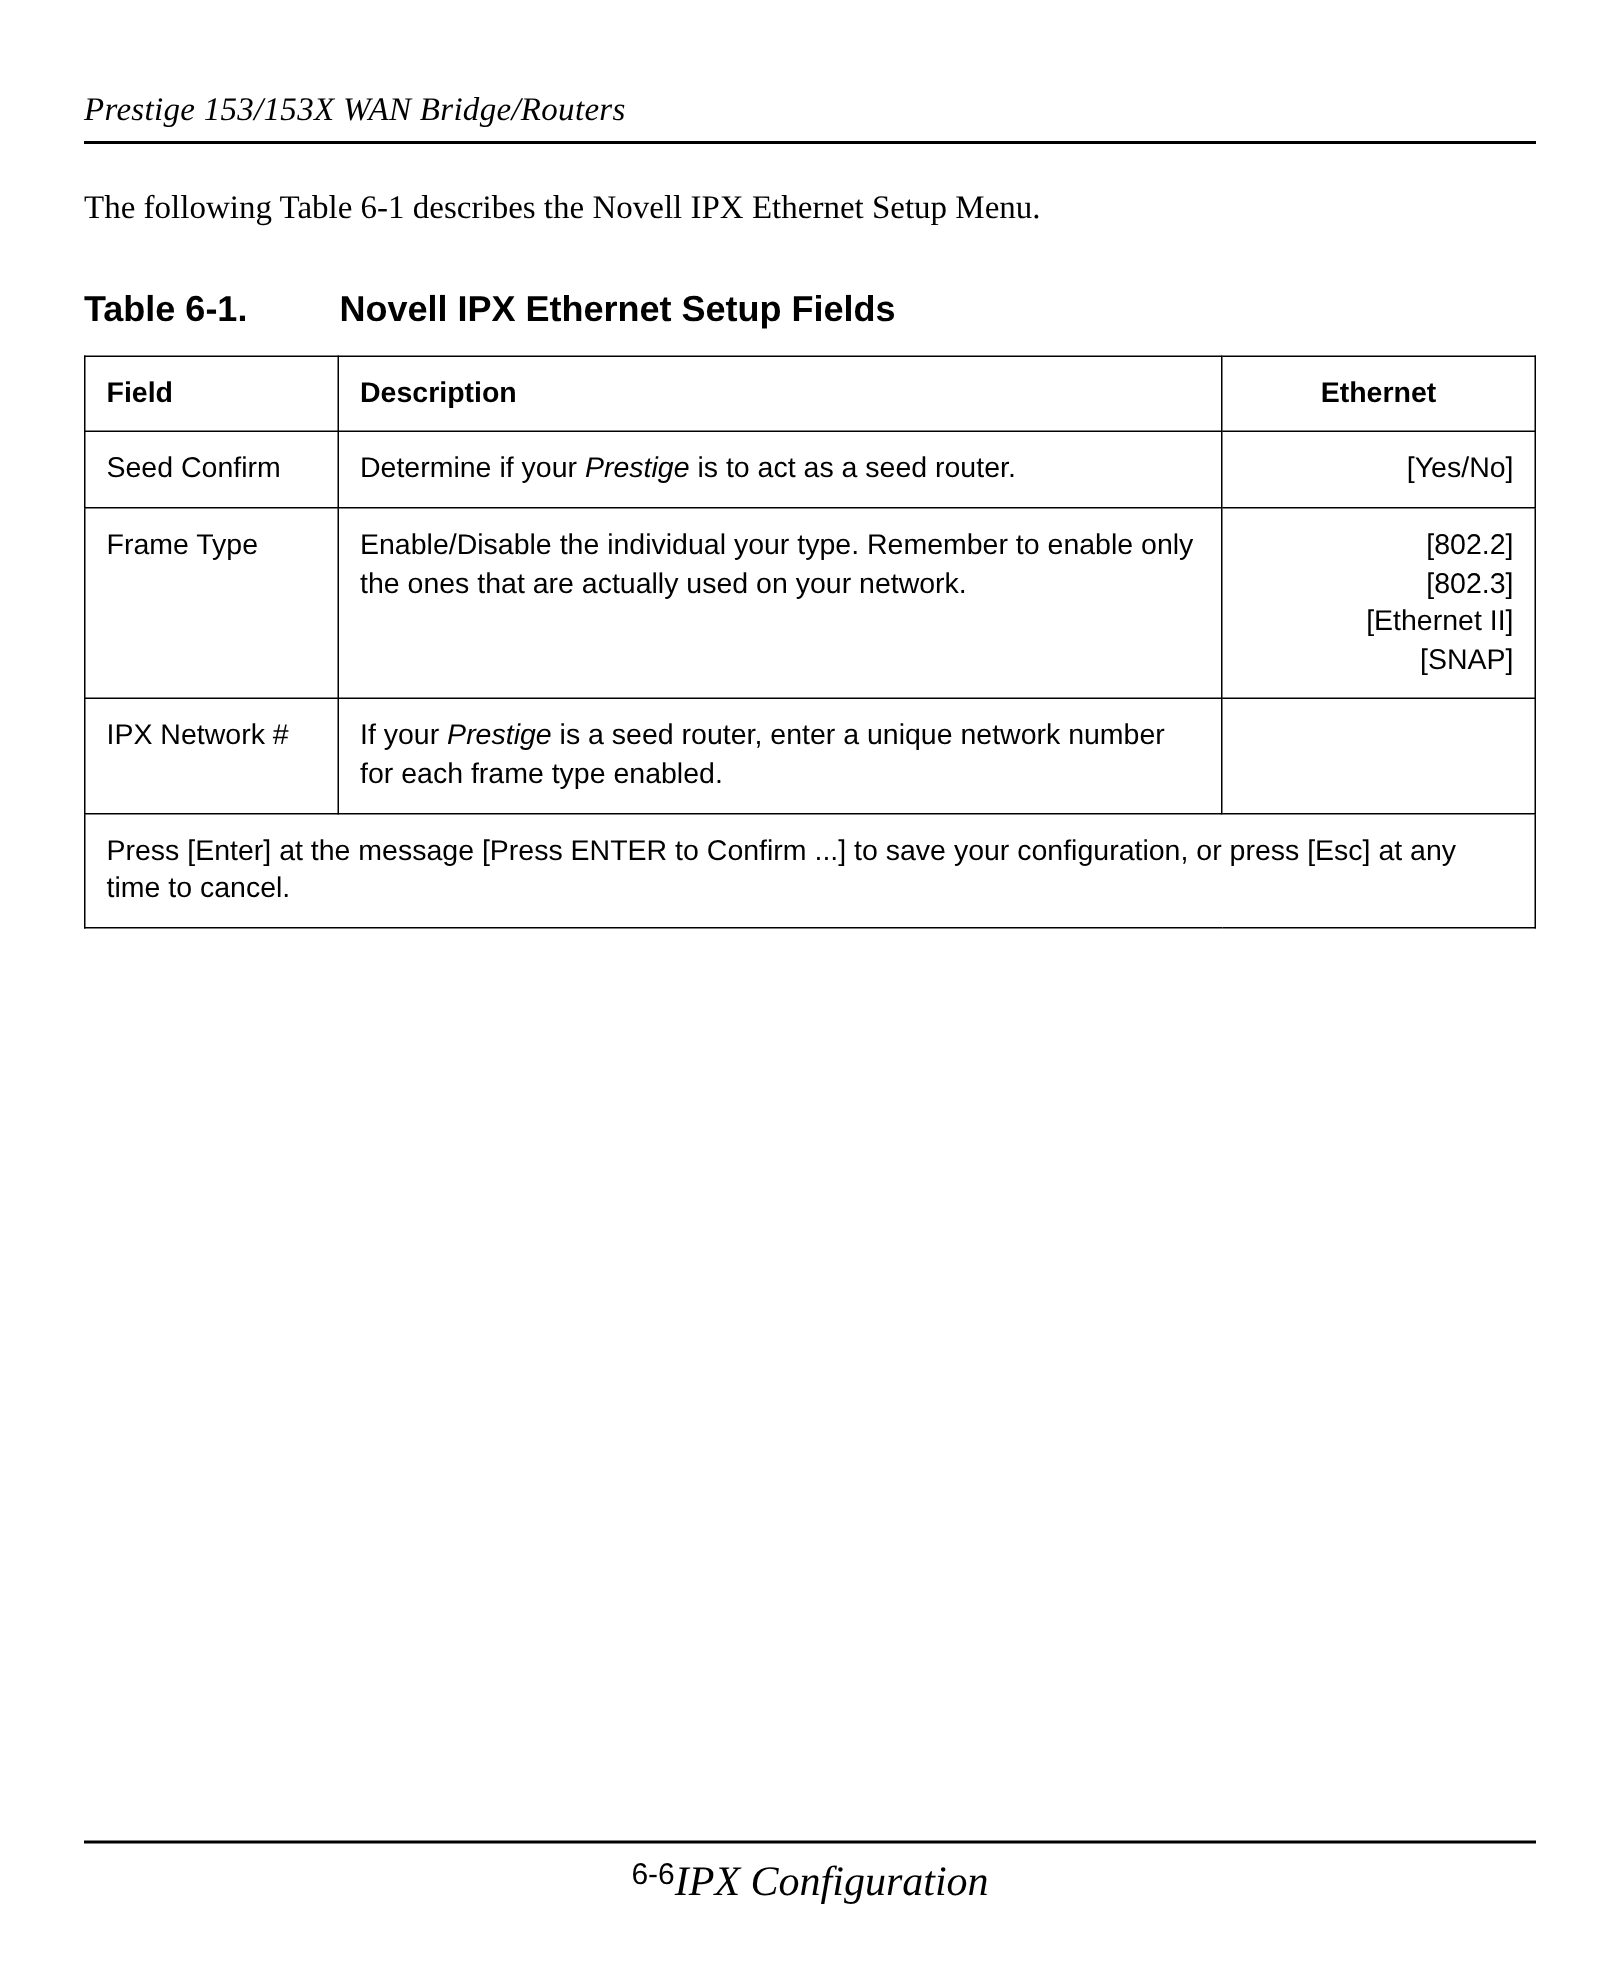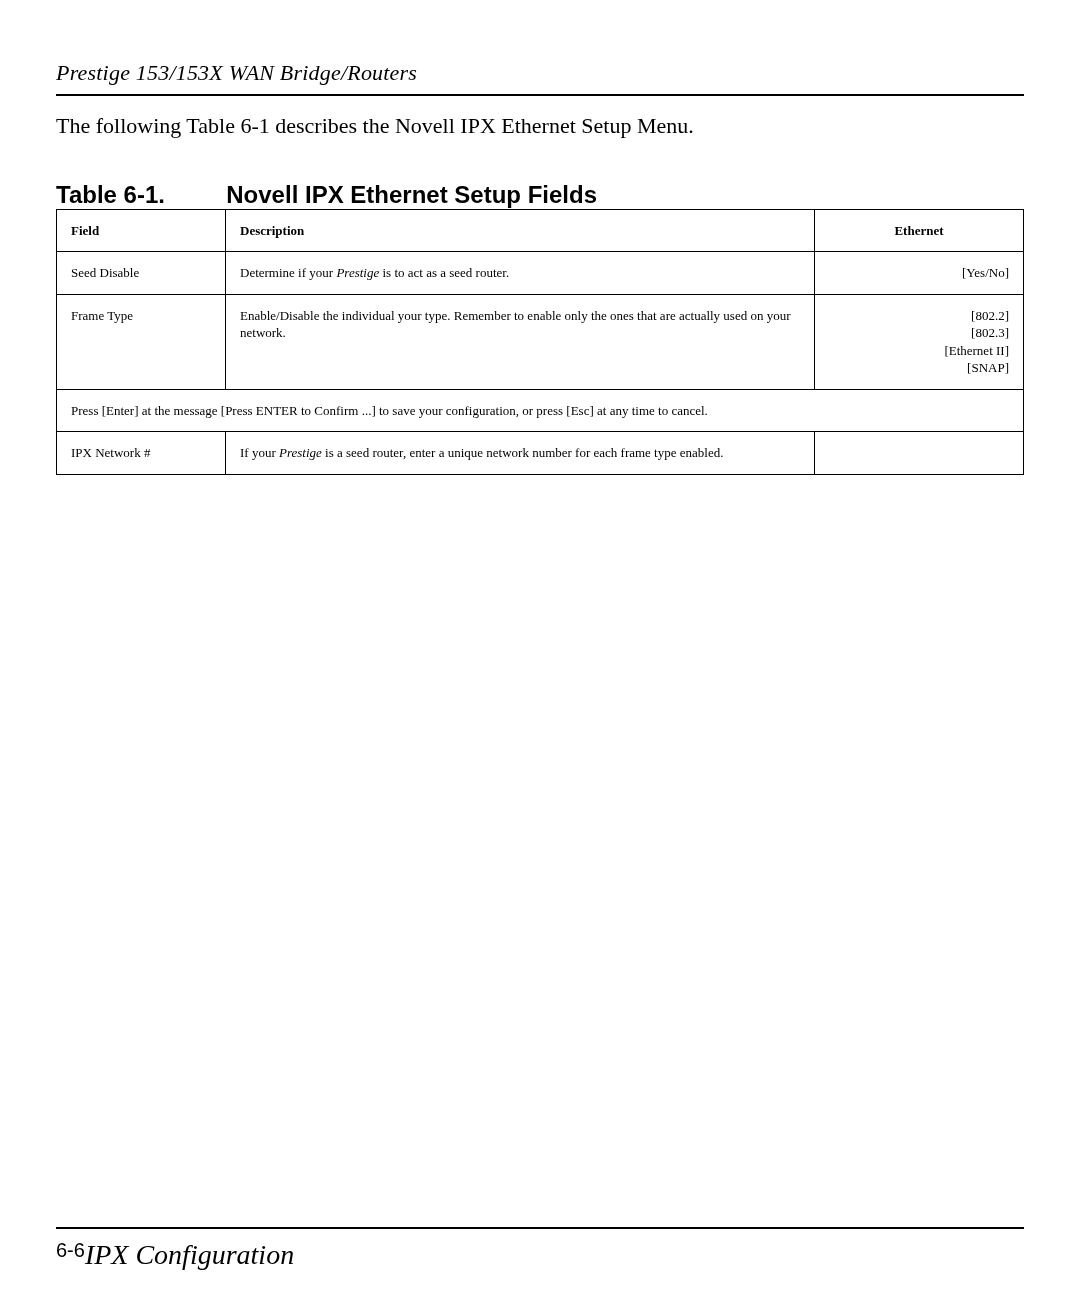--- a/index.html
+++ b/index.html
@@ -13,55 +13,56 @@
   }
   .running-head{
     font-style:italic;
     font-size:22px;
     border-bottom:2px solid #000;
     padding-bottom:8px;
     letter-spacing:0.2px;
   }
   .intro{
     font-size:22px;
-    margin-top:16px;
+    margin-top:28px;
     line-height:1.3;
   }
   .caption{
     font-family:Arial,Helvetica,sans-serif;
     font-weight:bold;
     font-size:24px;
     margin-top:40px;
   }
   .caption-gap{display:inline-block;width:48px;}
   table.fields{
     border-collapse:collapse;
+    margin-top:16px;
     width:100%;
-    font-family:Liberation Serif, serif;
-    font-size:13px;
+    font-family:Liberation Sans, sans-serif;
+    font-size:19px;
   }
   table.fields th,table.fields td{
     border:1.5px solid #000;
     padding:12px 14px;
     vertical-align:top;
     text-align:left;
     line-height:1.35;
   }
   table.fields th{font-weight:bold;}
   table.fields th.opt,table.fields td.opt{text-align:center;}
   table.fields td.opt div{margin:0;text-align:right;}
   .ital{font-style:italic;}
   .footer{
     position:absolute;
     left:56px;right:56px;
     bottom:40px;
   }
   .footer-rule{border-top:2px solid #000;height:0;}
   .footer-row{
-    display:flex;justify-content:flex-start;
+    display:flex;justify-content:center;
     font-size:20px;
     margin-top:10px;
     font-family:Arial,Helvetica,sans-serif;
   }
   .footer-row .right{font-style:italic;font-family:"Times New Roman",Times,serif;font-size:28px;}
 </style>
 </head>
 <body>
 
 <div class="page">
@@ -79,49 +80,49 @@
   <table class="fields">
     <thead>
       <tr>
         <th style="width:140px">Field</th>
         <th>Description</th>
         <th class="opt" style="width:180px">Ethernet</th>
       </tr>
     </thead>
     <tbody>
       <tr>
-        <td>Seed Disable</td>
+        <td>Seed Confirm</td>
         <td>
           <span>Determine if your </span><span class="ital">Prestige</span><span> is to act as a seed router.</span>
         </td>
         <td class="opt">
           <div>[Yes/No]</div>
         </td>
       </tr>
       <tr>
         <td>Frame Type</td>
         <td>
           <span>Enable/Disable the individual your type.  Remember to enable only the ones that are actually used on your network.</span><span class="ital"></span><span></span>
         </td>
         <td class="opt">
           <div>[802.2]</div>
           <div>[802.3]</div>
           <div>[Ethernet II]</div>
           <div>[SNAP]</div>
         </td>
       </tr>
       <tr>
-        <td colspan="3">Press [Enter] at the message [Press ENTER to Confirm ...] to save your configuration, or press [Esc] at any time to cancel.</td>
-      </tr>
-      <tr>
         <td>IPX Network #</td>
         <td>
           <span>If your </span><span class="ital">Prestige</span><span> is a seed router, enter a unique network number for each frame type enabled.</span>
         </td>
         <td class="opt"></td>
+      </tr>
+      <tr>
+        <td colspan="3">Press [Enter] at the message [Press ENTER to Confirm ...] to save your configuration, or press [Esc] at any time to cancel.</td>
       </tr>
     </tbody>
   </table>
 
   <div class="footer">
     <div class="footer-rule"></div>
     <div class="footer-row">
       <span>6-6</span>
       <span class="right">IPX Configuration</span>
     </div>

